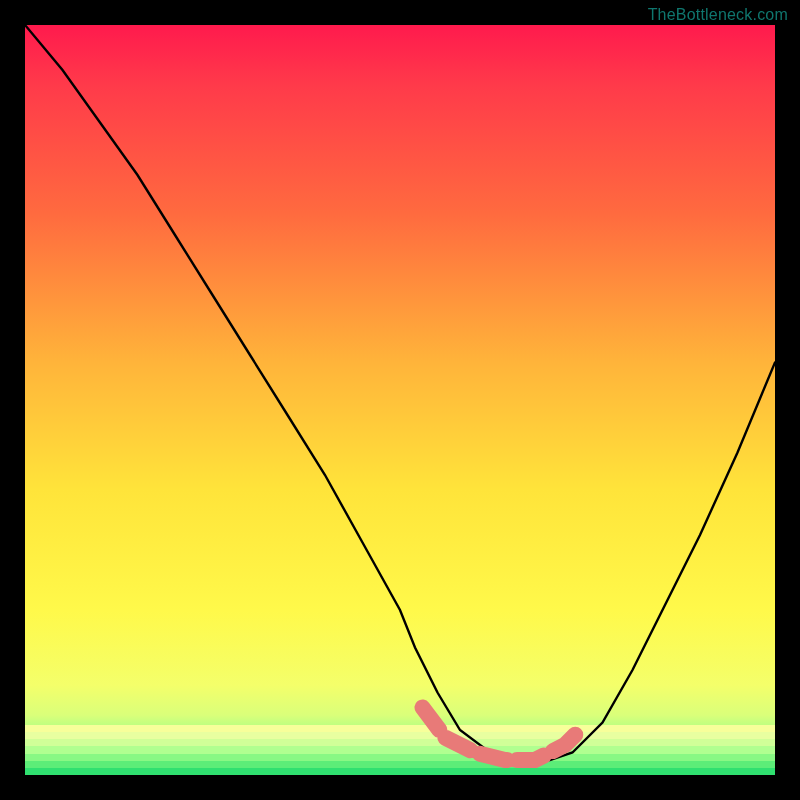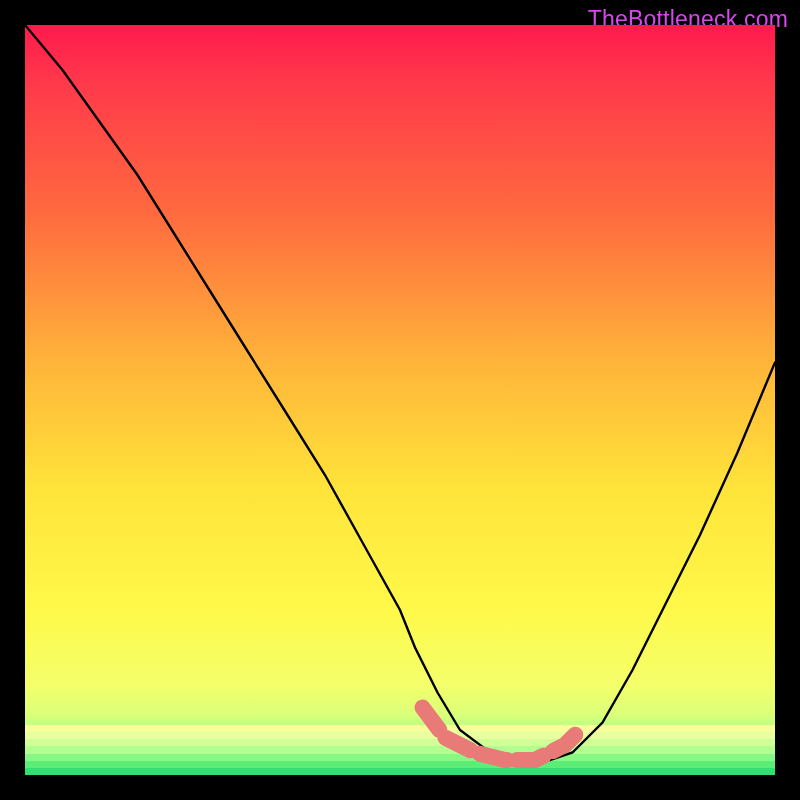--- a/index.html
+++ b/index.html
@@ -56,22 +56,22 @@
     flex: 1;
   }
   .curve-svg {
     position: absolute;
     inset: 0;
   }
   .watermark {
     position: absolute;
     top: 6px;
     right: 12px;
-    color: #d946ef;
-    font-size: 23px;
+    color: #0f766e;
+    font-size: 16px;
     letter-spacing: 0.2px;
     user-select: none;
   }
 </style>
 </head>
 <body>
 
 <div class="frame">
 
   <div class="watermark">TheBottleneck.com</div>

